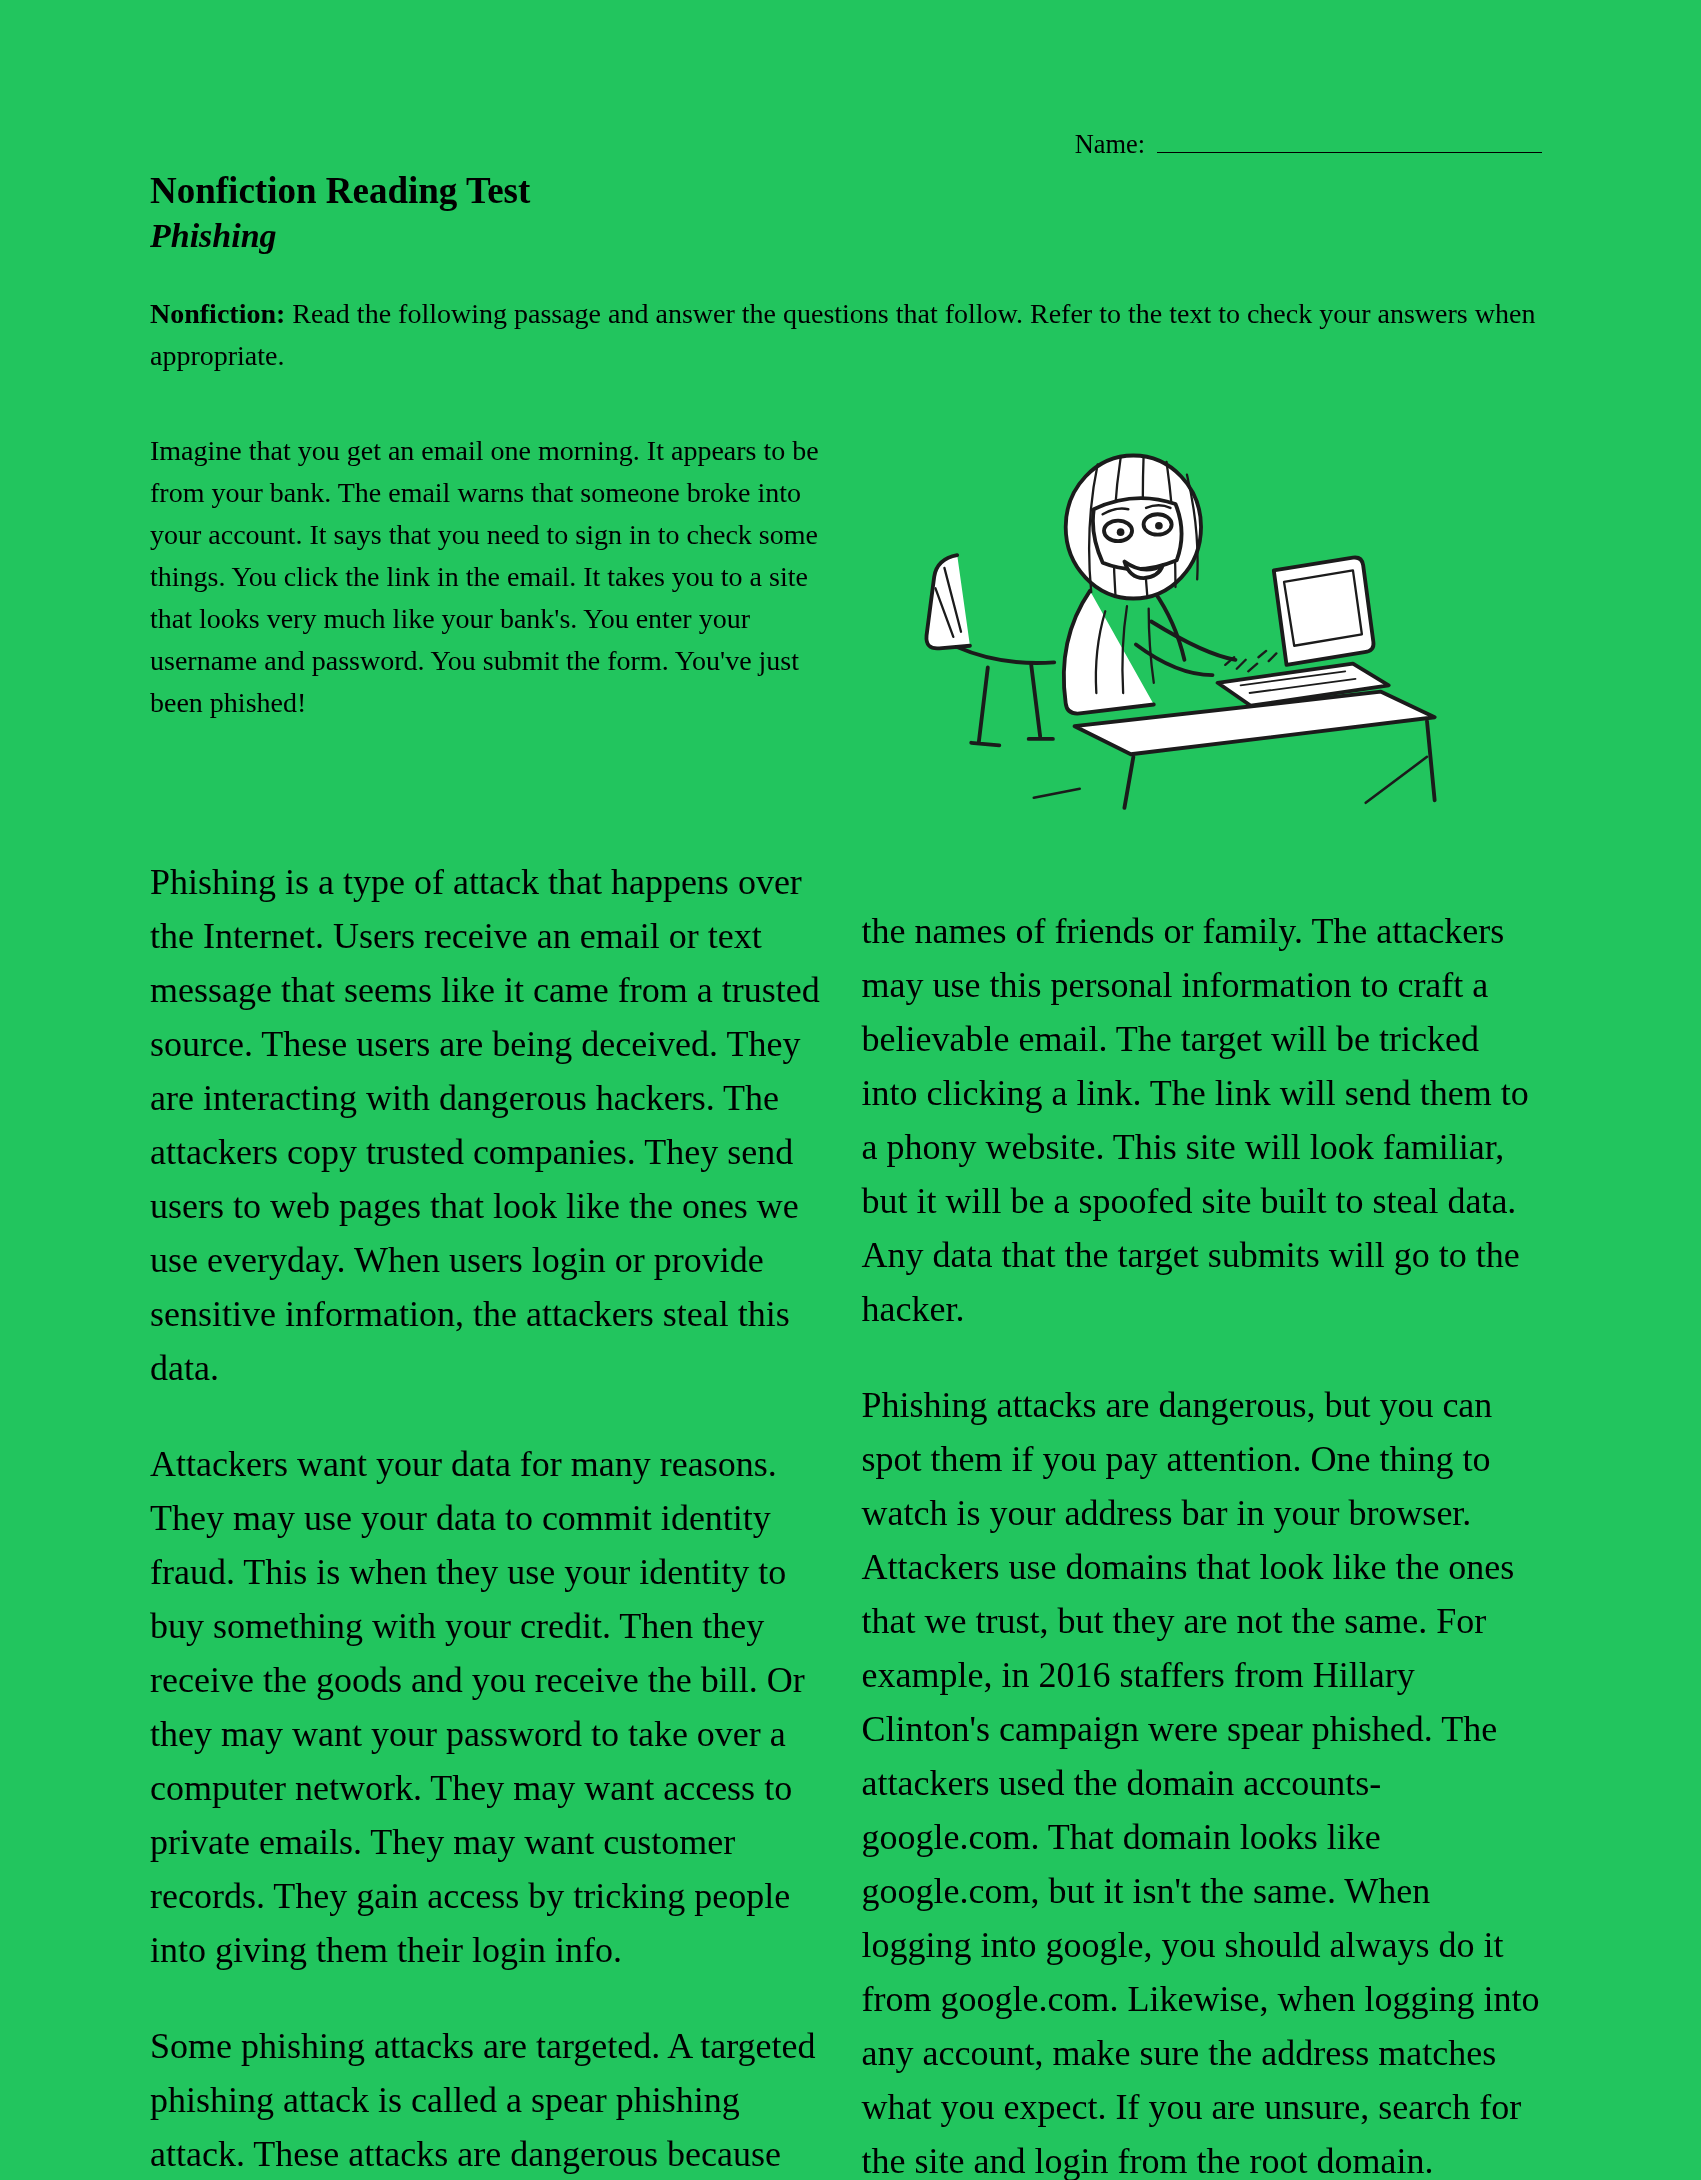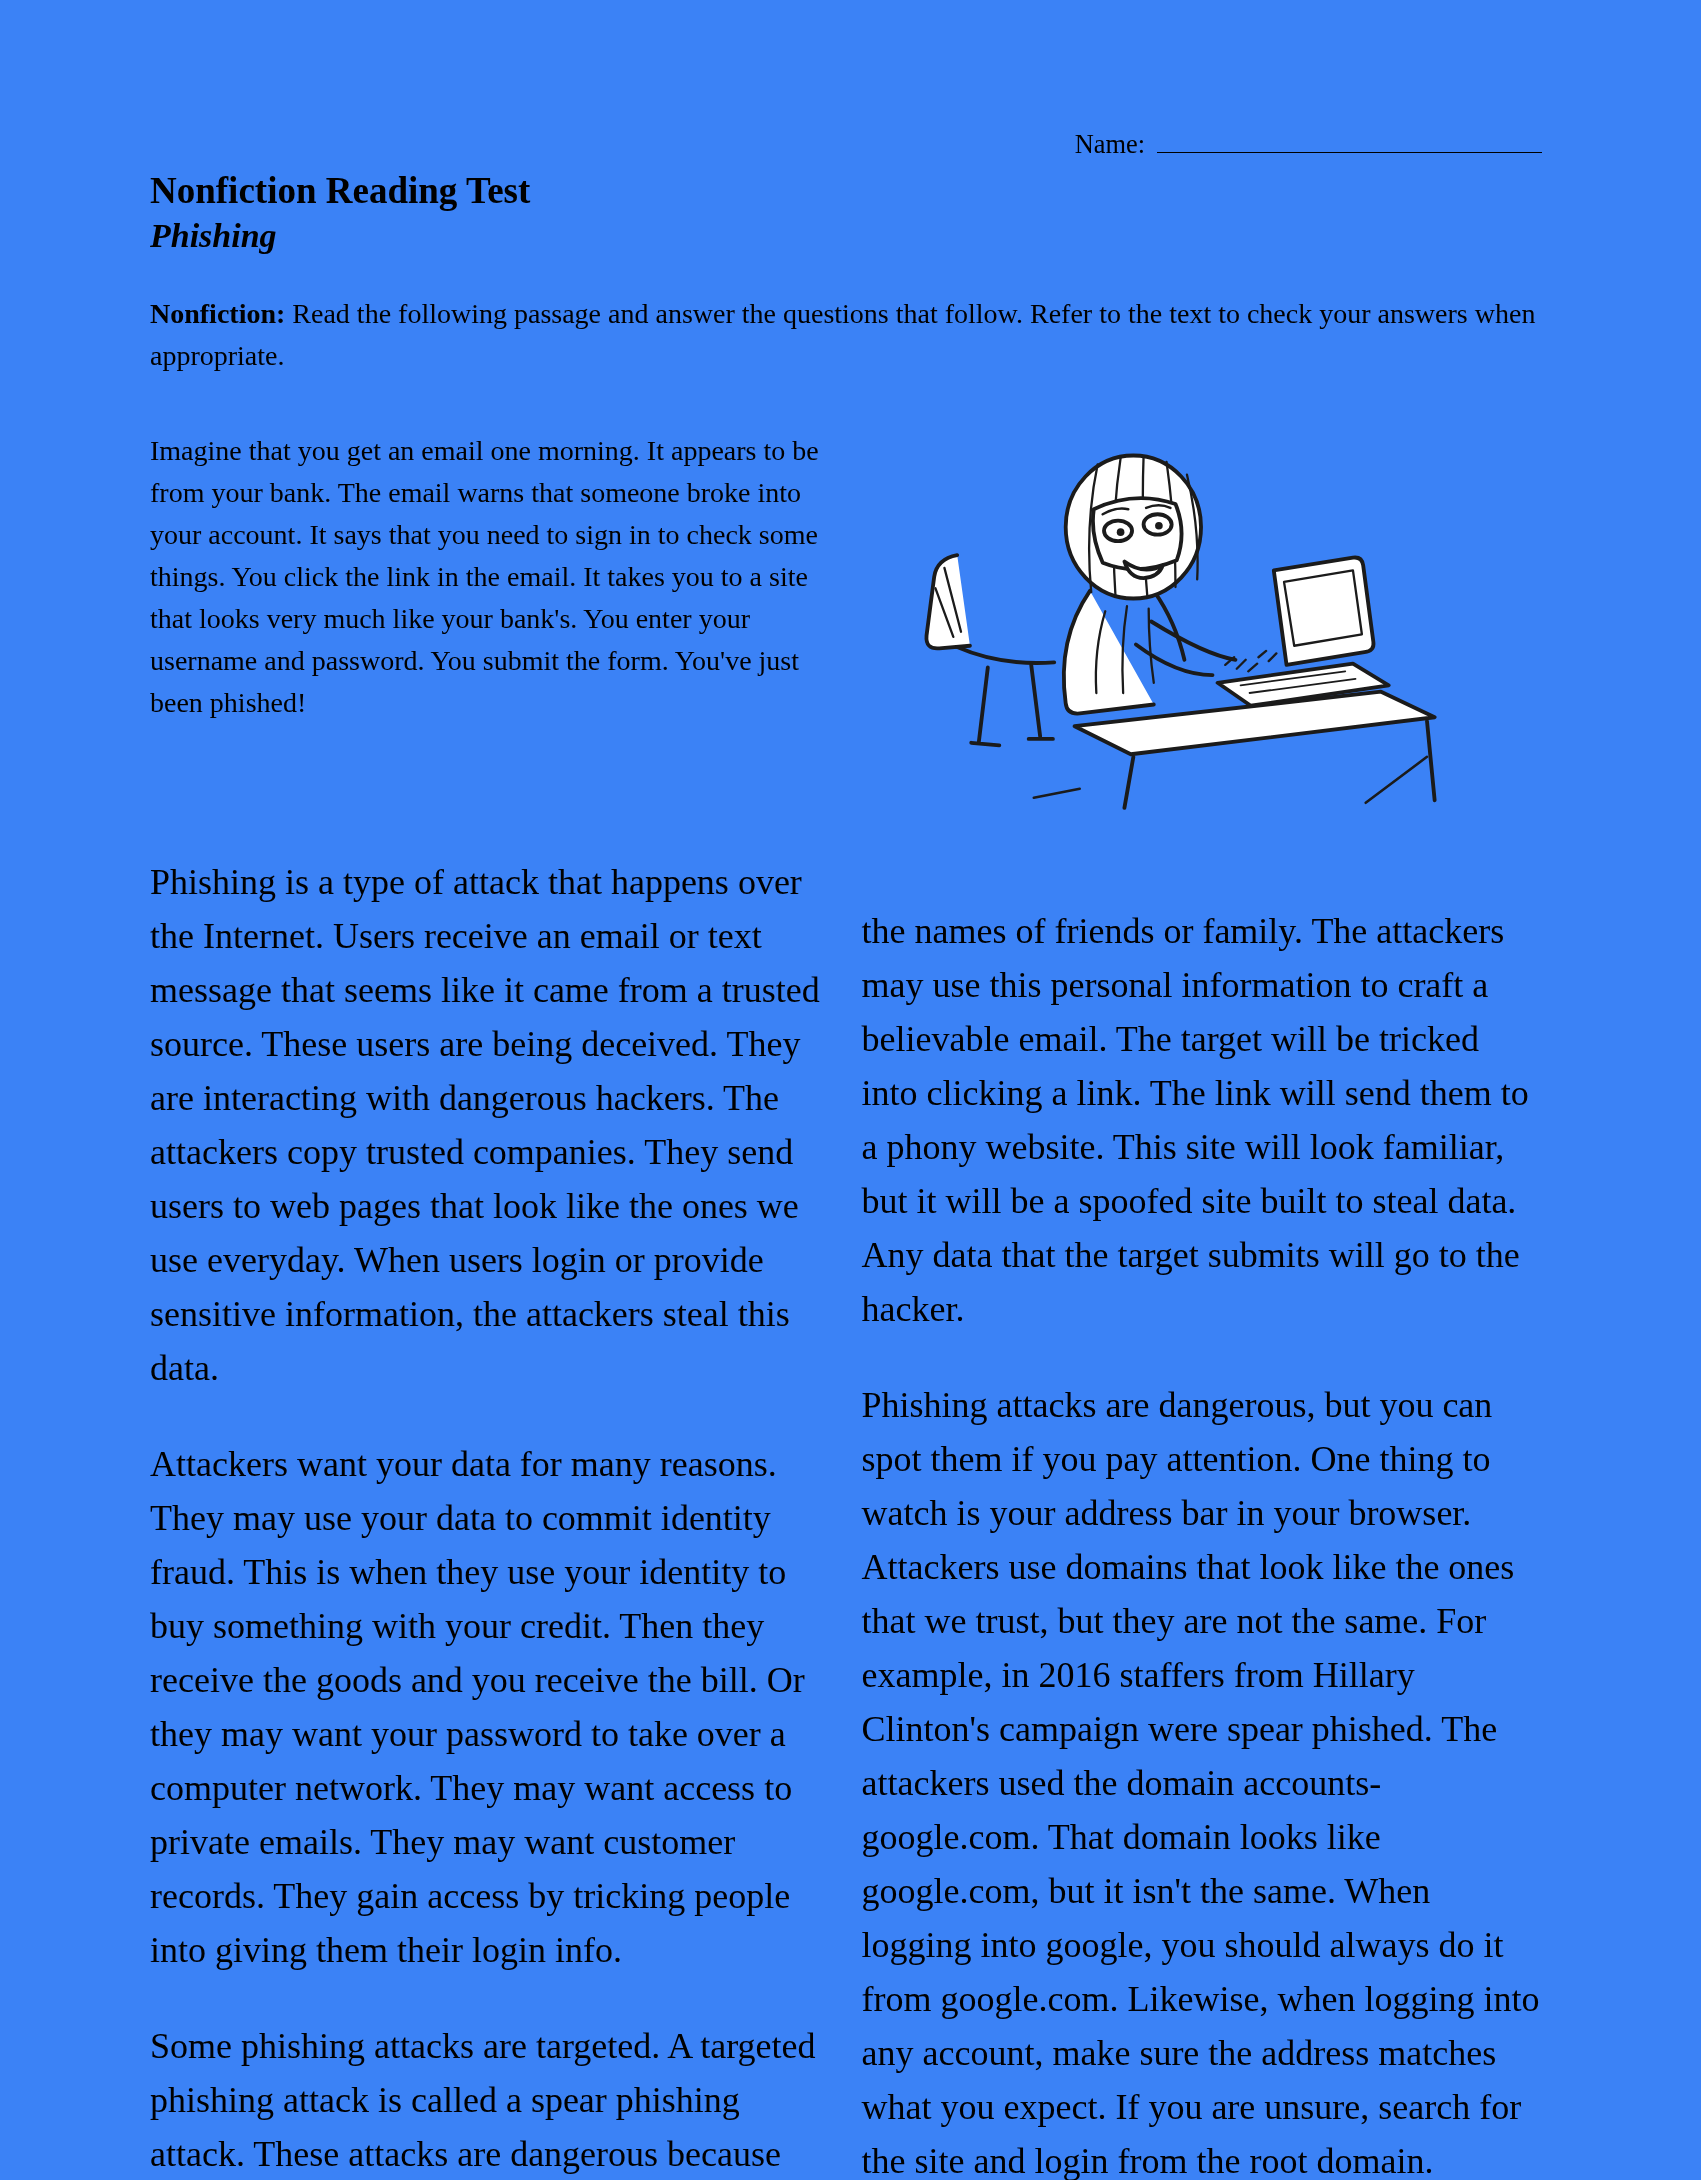--- a/index.html
+++ b/index.html
@@ -5,21 +5,21 @@
   html, body {
     margin: 0;
     padding: 0;
     background: #ffffff;
   }
   .page {
     position: relative;
     width: 1701px;
     height: 2181px;
     box-sizing: border-box;
-    background: #3b82f6;
+    background: #22c55e;
     color: #000000;
     font-family: "Liberation Serif", serif;
     padding: 126px 159px 0 150px;
     overflow: hidden;
   }
   .name-row {
     display: flex;
     justify-content: flex-end;
     align-items: baseline;
     font-size: 26.4px;

